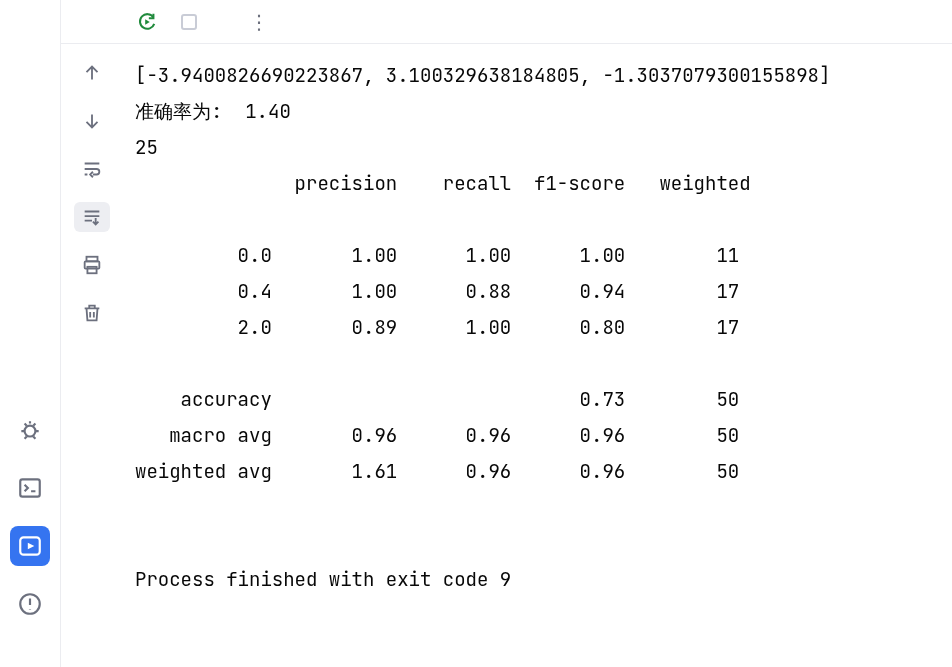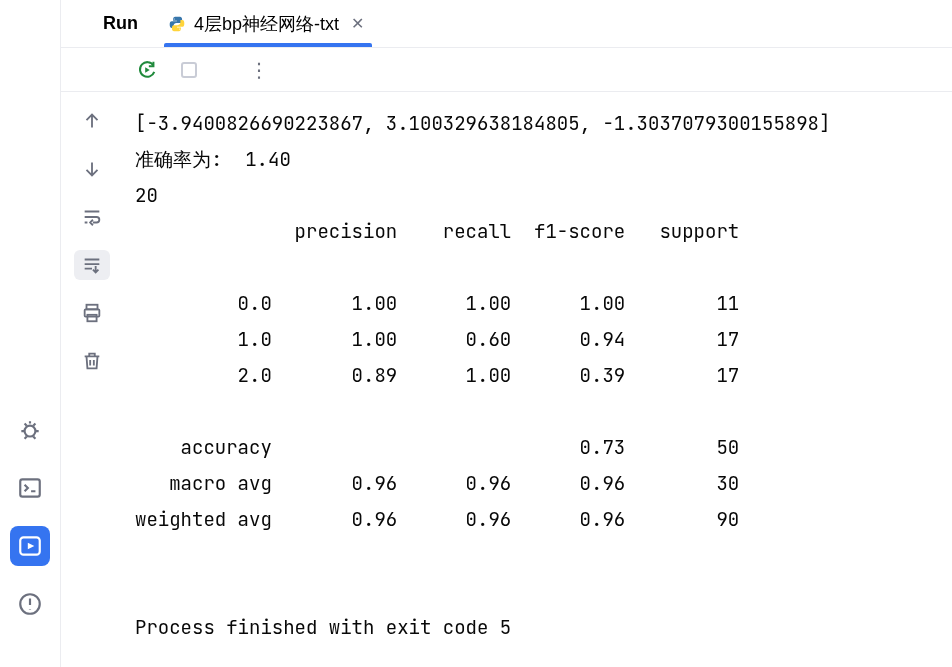--- a/index.html
+++ b/index.html
@@ -135,33 +135,20 @@
     <div class="rail-btn">
       <svg viewBox="0 0 24 24" width="26" height="26" fill="none" stroke-width="2">
         <circle cx="12" cy="12" r="9"></circle>
         <path d="M12 7v6M12 16.5v.5"></path>
       </svg>
     </div>
   </div>
 
   <div class="main">
 
-    <div class="tabstrip">
-      <span class="run-label">Run</span>
-      <div class="tab">
-        <span class="py-logo">
-          <svg viewBox="0 0 32 32" width="18" height="18">
-            <path fill="#3776ab" d="M15 3c-4 0-6 1-6 4v3h7v1H7c-3 0-4 2-4 6s1 6 4 6h3v-4c0-3 2-5 5-5h6c2 0 4-1 4-4V7c0-3-2-4-6-4h-4zM11 6a1 1 0 110 2 1 1 0 010-2z"></path>
-            <path fill="#ffd43b" d="M17 29c4 0 6-1 6-4v-3h-7v-1h9c3 0 4-2 4-6s-1-6-4-6h-3v4c0 3-2 5-5 5h-6c-2 0-4 1-4 4v3c0 3 2 4 6 4h4zM21 26a1 1 0 110-2 1 1 0 010 2z"></path>
-          </svg>
-        </span>
-        <span>4层bp神经网络-txt</span>
-        <span class="close">✕</span>
-      </div>
-    </div>
 
     <div class="toolbar">
       <span class="tbtn play">
         <svg viewBox="0 0 24 24" width="22" height="22" fill="none" stroke="currentColor" stroke-width="2.2">
           <path d="M19 7a8 8 0 10.9 7"></path>
           <path d="M19 3v5h-5"></path>
           <path d="M10 9l5 3-5 3z" fill="#208a3c" stroke="none"></path>
         </svg>
       </span>
       <span class="tbtn">
@@ -202,29 +189,29 @@
         </span>
         <span class="abtn">
           <svg viewBox="0 0 24 24" width="22" height="22" fill="none" stroke="#6c707e" stroke-width="2">
               <path d="M4 7h16M9 7V4h6v3M6 7l1 13h10l1-13M10 11v6M14 11v6"></path>
             </svg>
         </span>
       </div>
 
       <div class="console"><span>[-3.9400826690223867, 3.100329638184805, -1.3037079300155898]</span>
 <span>准确率为:  1.40</span>
-<span>20</span>
-<span>              precision    recall  f1-score   support</span>
+<span>25</span>
+<span>              precision    recall  f1-score   weighted</span>
 <span></span>
 <span>         0.0       1.00      1.00      1.00        11</span>
-<span>         1.0       1.00      0.60      0.94        17</span>
-<span>         2.0       0.89      1.00      0.39        17</span>
+<span>         0.4       1.00      0.88      0.94        17</span>
+<span>         2.0       0.89      1.00      0.80        17</span>
 <span></span>
 <span>    accuracy                           0.73        50</span>
-<span>   macro avg       0.96      0.96      0.96        30</span>
-<span>weighted avg       0.96      0.96      0.96        90</span>
-<span></span>
-<span></span>
-<span>Process finished with exit code 5</span></div>
+<span>   macro avg       0.96      0.96      0.96        50</span>
+<span>weighted avg       1.61      0.96      0.96        50</span>
+<span></span>
+<span></span>
+<span>Process finished with exit code 9</span></div>
     </div>
 
   </div>
 </div>
 
 </body></html>

